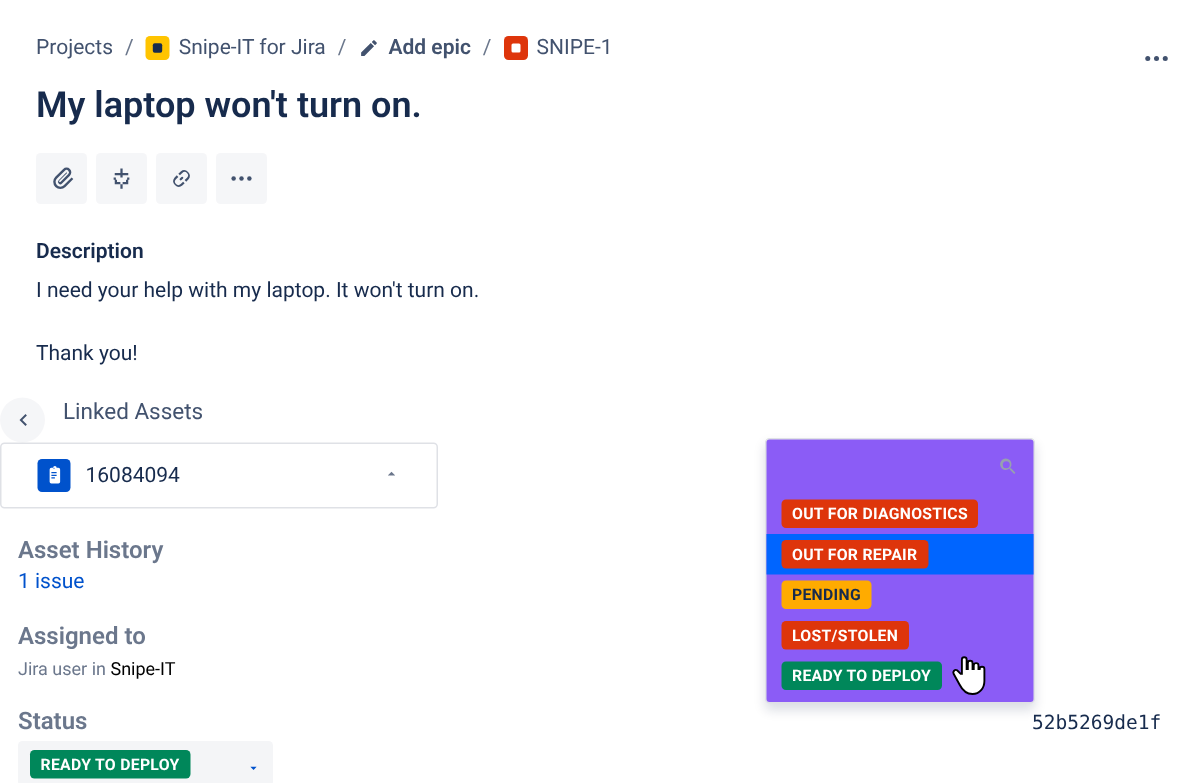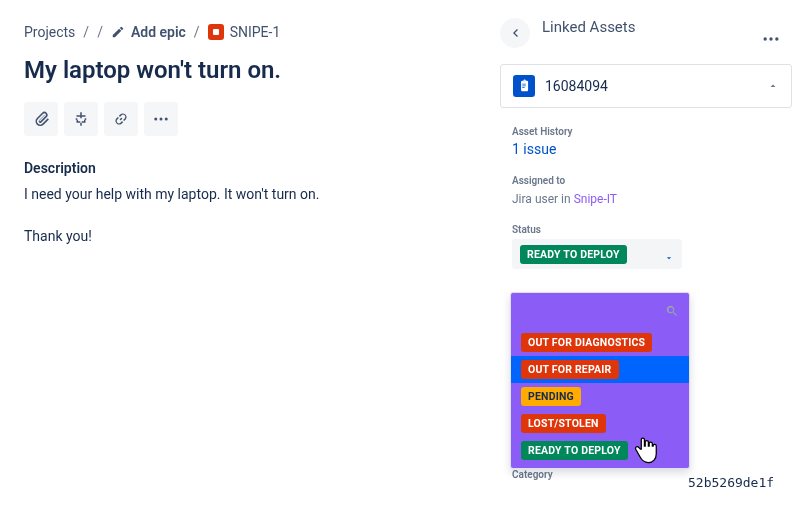--- a/index.html
+++ b/index.html
@@ -6,21 +6,21 @@
   body {
     font-family: -apple-system, BlinkMacSystemFont, "Segoe UI", Roboto, sans-serif;
     font-size: 14px;
     color: #172B4D;
     background: #fff;
     width: 800px;
     height: 522px;
     overflow: hidden;
     position: relative;
   }
-  .container { display: flex; height: 100%; }
+  .container { display: flex; height: 100%; flex-direction: column; }
   .main { flex: 1; padding: 24px 24px 0 24px; min-width: 0; }
   .side { width: 300px; padding: 18px 8px 0 0; position: relative; }
 
   
   .breadcrumb { display: flex; align-items: center; gap: 8px; color: #6B778C; font-size: 14px; }
   .breadcrumb .sep { color: #6B778C; }
   .bc-item { display: inline-flex; align-items: center; gap: 6px; color: #42526E; }
   .bc-item.bold { font-weight: 600; color: #42526E; }
   .bc-icon-yellow {
     width: 16px; height: 16px; background: #FFC400; border-radius: 3px; display:inline-flex;align-items:center;justify-content:center;
@@ -52,49 +52,49 @@
 
   
   .back-row{display:flex;align-items:flex-start;gap:12px;color:#42526E;font-size:15px;}
   .back-circle{
     width:30px;height:30px;border-radius:50%;background:#091E420A;
     display:flex;align-items:center;justify-content:center;cursor:pointer;
   }
   .back-circle svg{width:16px;height:16px;fill:#42526E;}
 
   .asset-card{
-    margin-top:16px;
+    margin-top:0;
     border:1px solid #DFE1E6;border-radius:3px;
-    padding:10px 12px;
+    padding:10px 24px;
   }
   .asset-header{display:flex;align-items:center;gap:10px;position:relative;cursor:pointer;}
   .asset-icon{
     width:22px;height:22px;background:#0052CC;border-radius:3px;
     display:flex;align-items:center;justify-content:center;
   }
   .asset-icon svg{width:14px;height:14px;fill:#fff;}
   .asset-title{font-size:14px;color:#172B4D;font-weight:400;}
   .chev{position:absolute;right:0;top:4px;}
   .chev svg{width:12px;height:12px;fill:#6B778C;}
 
   .panel-section{margin-top:18px;padding:0 12px;}
-  .sec-label{font-size:10px;font-weight:600;color:#6B778C;margin-bottom:4px;}
+  .sec-label{font-size:16px;font-weight:600;color:#6B778C;margin-bottom:4px;}
   .issue-link{color:#0052CC;font-size:14px;cursor:pointer;}
 
   .select-box{
     margin-top:4px;background:#F4F5F7;border-radius:3px;height:34px;
     display:flex;align-items:center;padding:0 10px;position:relative;cursor:pointer;
     width:175px;
   }
   .select-box .caret{position:absolute;right:10px;top:13px;}
   .select-box .caret svg{width:10px;height:10px;fill:#42526E;}
   .select-value{font-size:14px;color:#172B4D;}
 
   .hint{font-size:12px;color:#6B778C;margin-top:6px;}
-  .hint a{color:#8b5cf6;text-decoration:none;}
+  .hint a{color:#000000;text-decoration:none;}
 
   .status-select{
     margin-top:4px;background:#F4F5F7;border-radius:3px;height:30px;
     display:flex;align-items:center;padding:0 8px;position:relative;cursor:pointer;
     width:170px;
   }
   .status-select .caret{position:absolute;right:8px;top:11px;}
   .status-select .caret svg{width:10px;height:10px;fill:#0052CC;}
 
   .badge{
@@ -133,20 +133,28 @@
 </style>
 </head>
 <body>
 
 <div class="container">
   <div class="main">
 
     <div class="breadcrumb">
       <span class="bc-item">Projects</span>
       <span class="sep">/</span>
+      <span class="bc-item">
+        <span class="bc-icon-yellow">
+          <svg viewBox="0 0 16 16">
+              <rect x="3" y="3" width="10" height="10" rx="2"></rect>
+            </svg>
+        </span>
+        <span>Snipe-IT for Jira</span>
+      </span>
       <span class="sep">/</span>
       <span class="bc-item bold">
         <svg class="bc-pencil" viewBox="0 0 24 24">
             <path d="M3 17.25V21h3.75l11-11-3.75-3.75L3 17.25zM20.7 7.04a1 1 0 000-1.41l-2.34-2.34a1 1 0 00-1.41 0l-1.83 1.83 3.75 3.75 1.83-1.83z"></path>
           </svg>
         <span>Add epic</span>
       </span>
       <span class="sep">/</span>
       <span class="bc-item">
         <span class="bc-icon-red"></span>

